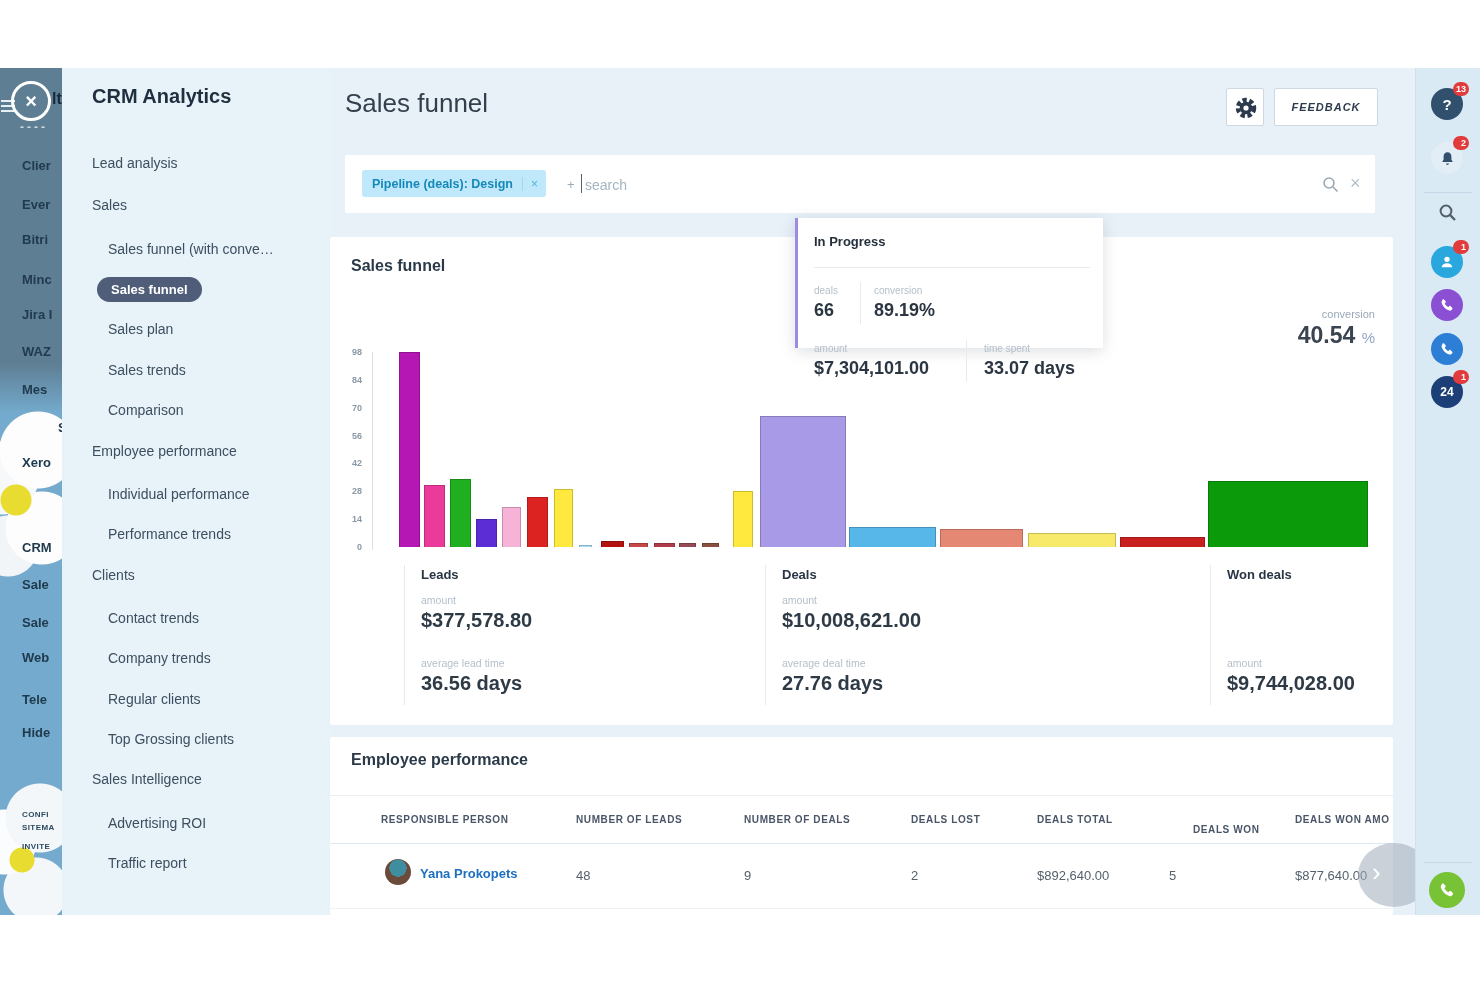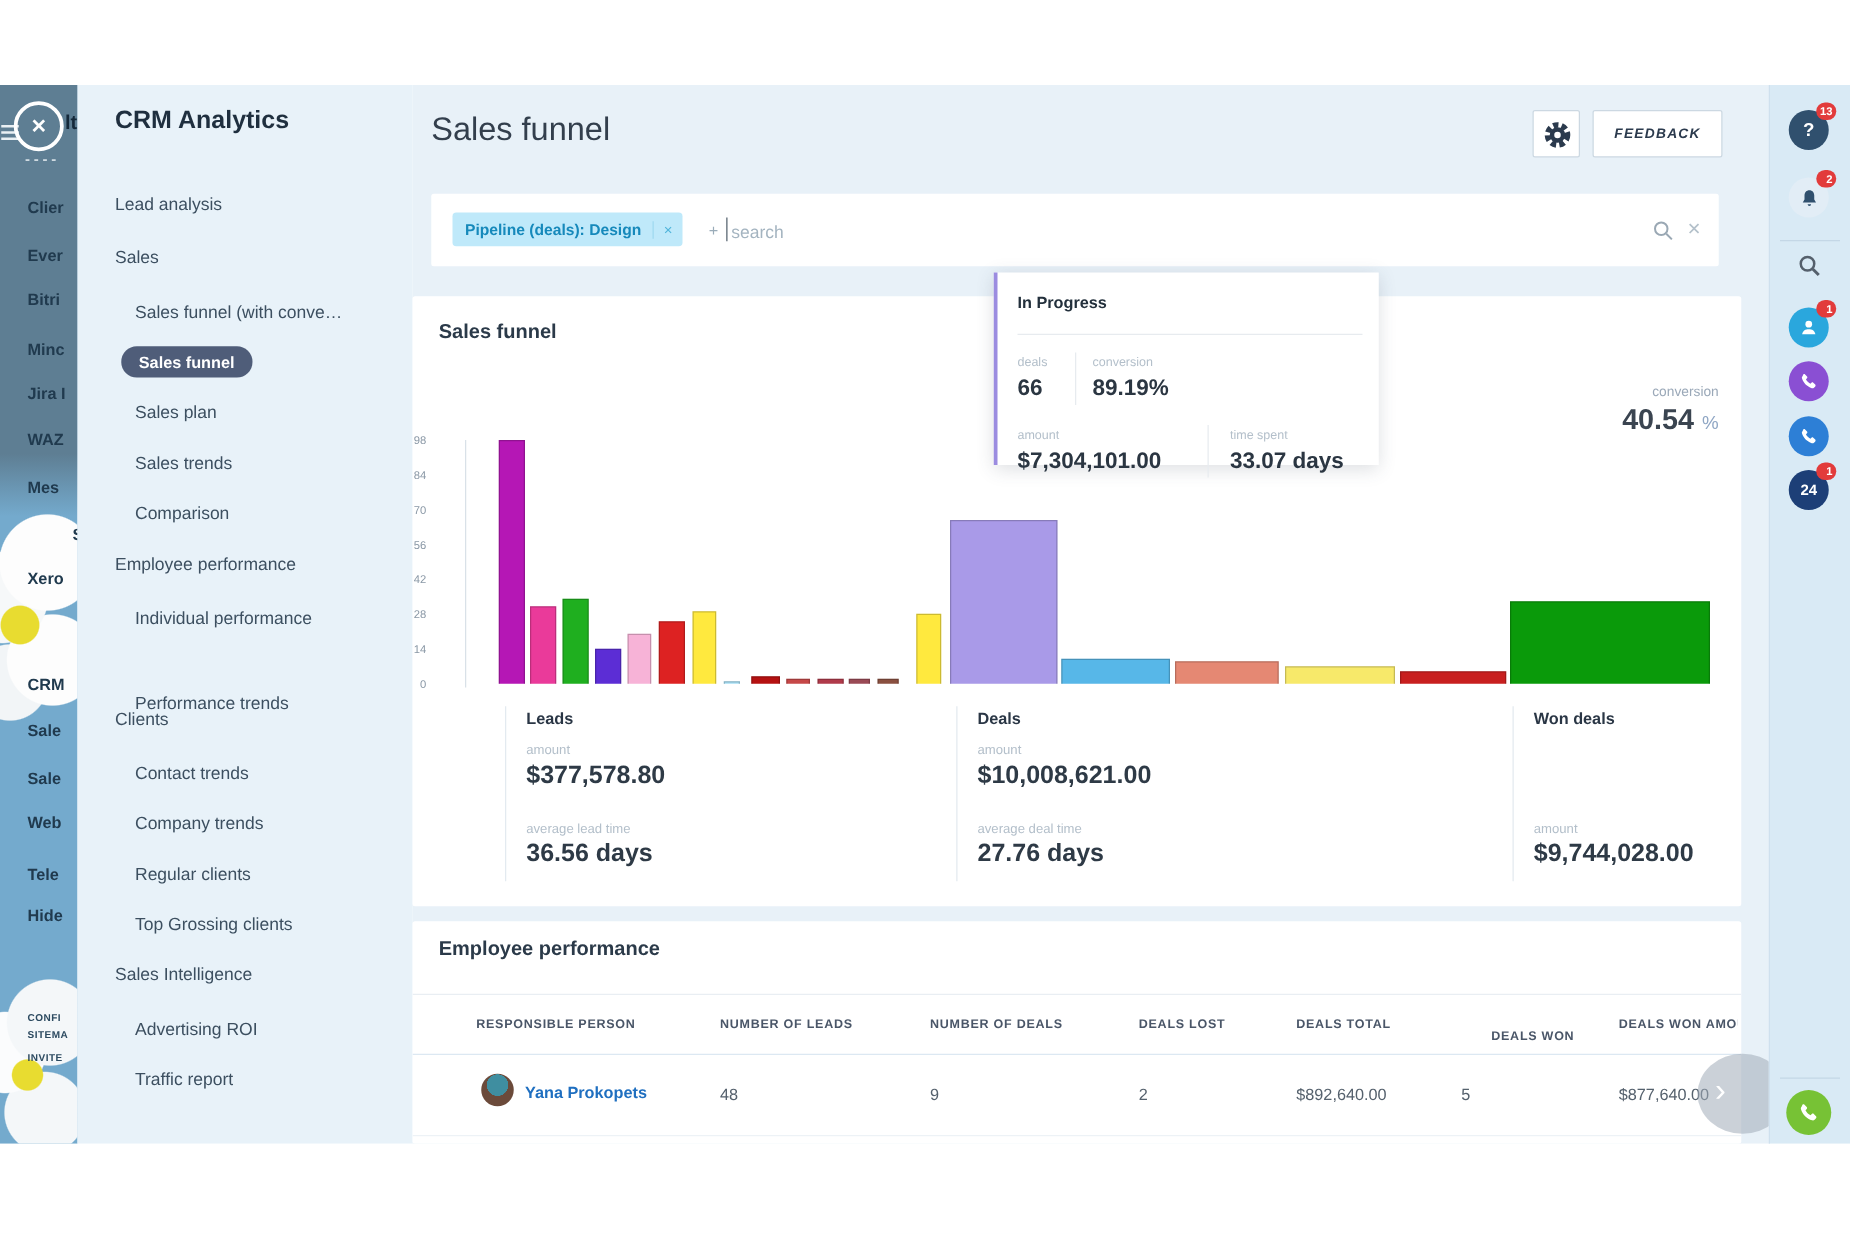--- a/index.html
+++ b/index.html
@@ -53,30 +53,30 @@
   #search-plus { position:absolute; left:222px; top:22px; color:#9aacb9; font-size:13px; }
   #search-caret { position:absolute; left:236px; top:19px; width:1px; height:19px; background:#55636f; }
   #search-ph { position:absolute; left:240px; top:22px; color:#a4b4c0; font-size:14px; }
   #fb-search { position:absolute; left:977px; top:21px; cursor:pointer; }
   #fb-clear { position:absolute; left:1005px; top:18px; color:#b3c0ca; font-size:18px; cursor:pointer; }
 
   
   #funnel-card { position:absolute; left:330px; top:169px; width:1063px; height:488px; background:#fff; border-radius:2px; }
   #funnel-title { position:absolute; left:21px; top:20px; font-size:16px; font-weight:600; color:#2b3a49; }
   #yticks { position:absolute; left:332px; top:284px; width:32px; height:200px; }
-  .ytick { position:absolute; right:23px; font-size:9px; color:#8a98a6; }
+  .ytick { position:absolute; right:2px; font-size:9px; color:#8a98a6;font-weight:bold; }
   #axis { position:absolute; left:372px; top:284px; width:1px; height:198px; background:#d9e1e8; }
   #plot { position:absolute; left:372px; top:284px; width:1000px; height:195px; }
   .bar { position:absolute; bottom:0; border:1px solid rgba(0,0,0,.2); border-bottom:none; cursor:pointer; } 
   #conv-label { position:absolute; left:1195px; top:240px; width:180px; text-align:right; font-size:11px; color:#9aa8b8; }
   #conv-value { position:absolute; left:1155px; top:254px; width:220px; text-align:right; font-size:23px; font-weight:600; color:#3a4450; }
   #conv-value .pct { font-size:15px; color:#8fa6c4; font-weight:normal; }
 
   
-  #tooltip { position:absolute; left:795px; top:150px; width:308px; height:154px; background:#fff;
+  #tooltip { position:absolute; left:795px; top:150px; width:308px; height:130px; background:#fff;
     border-left:3px solid #9b8ce0; box-shadow:0 3px 14px rgba(60,70,90,.18); }
   #tt-title { position:absolute; left:16px; top:16px; font-size:13px; font-weight:bold; color:#23303c; }
   #tt-div { position:absolute; left:16px; top:49px; width:276px; height:1px; background:#e7ebef; }
   .tt-lab { position:absolute; font-size:10px; color:#b3bfca; }
   .tt-val { position:absolute; font-size:18px; font-weight:600; color:#2b3642; }
   .tt-sep { position:absolute; width:1px; background:#e7ebef; }
 
   
   .stat { position:absolute; top:497px; height:140px; border-left:1px solid #e3eaf0; padding-left:16px; }
   .s-leads { left:404px; width:356px; }
@@ -155,21 +155,21 @@
     <div id="sb-items">
         <div class="sb-item" style="top: 87px;">Lead analysis</div>
         <div class="sb-item" style="top: 129px;">Sales</div>
         <div class="sb-item lvl2" style="top: 173px;">Sales funnel (with conve…</div>
         <div class="sb-item pill" style="top: 209px;">Sales funnel</div>
         <div class="sb-item lvl2" style="top: 253px;">Sales plan</div>
         <div class="sb-item lvl2" style="top: 294px;">Sales trends</div>
         <div class="sb-item lvl2" style="top: 334px;">Comparison</div>
         <div class="sb-item" style="top: 375px;">Employee performance</div>
         <div class="sb-item lvl2" style="top: 418px;">Individual performance</div>
-        <div class="sb-item lvl2" style="top: 458px; margin-top: 28px;">Performance trends</div>
+        <div class="sb-item lvl2" style="top: 458px;">Performance trends</div>
         <div class="sb-item" style="top: 499px;">Clients</div>
         <div class="sb-item lvl2" style="top: 542px;">Contact trends</div>
         <div class="sb-item lvl2" style="top: 582px;">Company trends</div>
         <div class="sb-item lvl2" style="top: 623px;">Regular clients</div>
         <div class="sb-item lvl2" style="top: 663px;">Top Grossing clients</div>
         <div class="sb-item" style="top: 703px;">Sales Intelligence</div>
         <div class="sb-item lvl2" style="top: 747px;">Advertising ROI</div>
         <div class="sb-item lvl2" style="top: 787px;">Traffic report</div>
       </div>
   </div>

